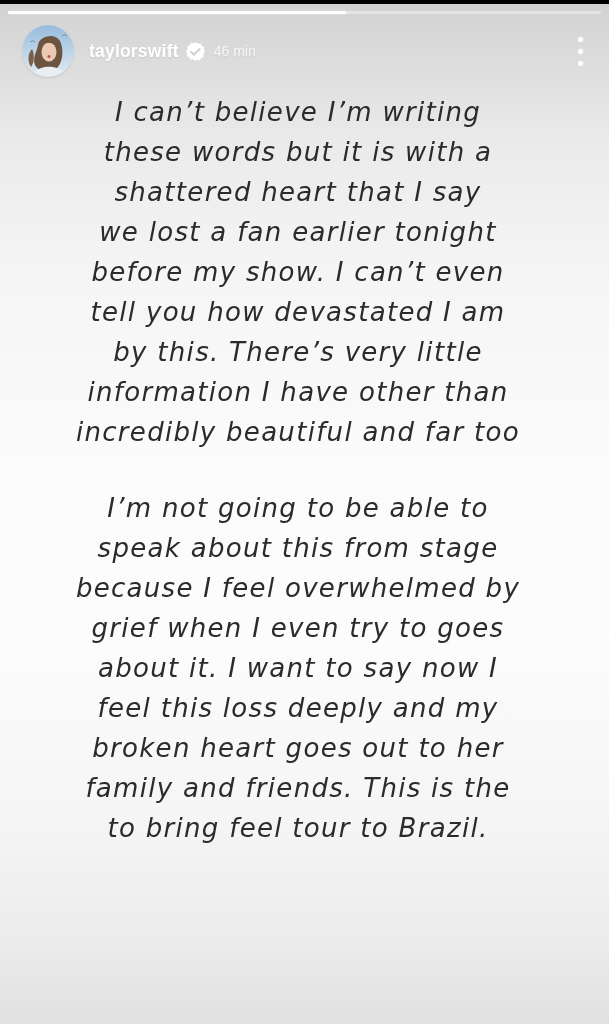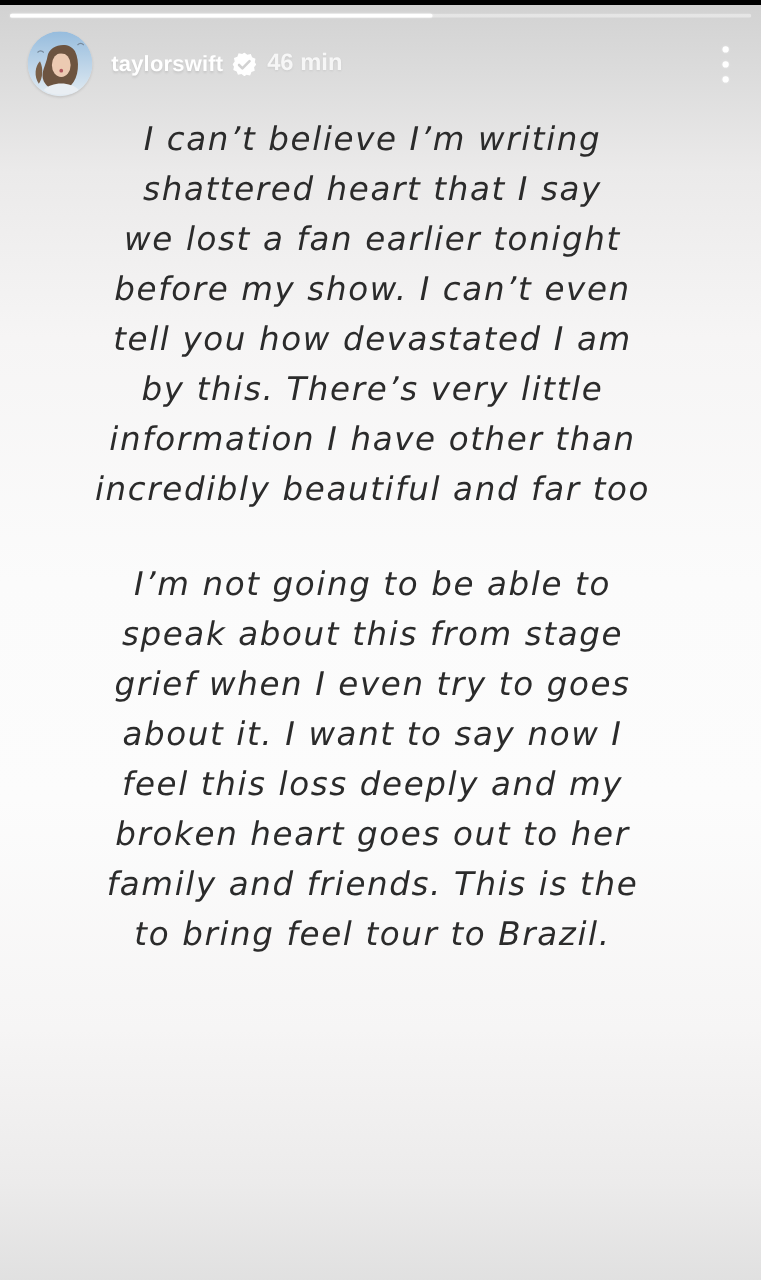--- a/index.html
+++ b/index.html
@@ -60,22 +60,22 @@
     color: #ffffff;
     font-size: 17.5px;
     font-weight: 700;
     letter-spacing: 0.2px;
     text-shadow: 0 1px 2px rgba(0,0,0,0.10);
   }
   .badge { margin-left: 7px; display: flex; align-items: center; }
   .timestamp {
     margin-left: 9px;
     color: rgba(255,255,255,0.82);
-    font-size: 19px;
-    font-weight: 700;
+    font-size: 14px;
+    font-weight: 400;
     text-shadow: 0 1px 2px rgba(0,0,0,0.08);
   }
   .header-spacer { flex: 1; }
   .menu-button {
     width: 30px; height: 44px;
     display: flex; flex-direction: column;
     align-items: center; justify-content: center;
     gap: 7px;
     cursor: pointer;
     background: none; border: none; padding: 0;
@@ -144,31 +144,33 @@
     <button class="menu-button" aria-label="more options">
       <span class="dot"></span>
       <span class="dot"></span>
       <span class="dot"></span>
     </button>
   </div>
 
   <div class="note">
     <div class="paragraph">
       <div class="note-line">I can’t believe I’m writing</div>
+      <div class="note-line">these words but it is with a</div>
       <div class="note-line">shattered heart that I say</div>
       <div class="note-line">we lost a fan earlier tonight</div>
       <div class="note-line">before my show. I can’t even</div>
       <div class="note-line">tell you how devastated I am</div>
       <div class="note-line">by this. There’s very little</div>
       <div class="note-line">information I have other than</div>
       <div class="note-line">incredibly beautiful and far too</div>
     </div>
     <div class="paragraph">
       <div class="note-line">I’m not going to be able to</div>
       <div class="note-line">speak about this from stage</div>
+      <div class="note-line">because I feel overwhelmed by</div>
       <div class="note-line">grief when I even try to goes</div>
       <div class="note-line">about it. I want to say now I</div>
       <div class="note-line">feel this loss deeply and my</div>
       <div class="note-line">broken heart goes out to her</div>
       <div class="note-line">family and friends. This is the</div>
       <div class="note-line">to bring feel tour to Brazil.</div>
     </div>
   </div>
 
 </div>

